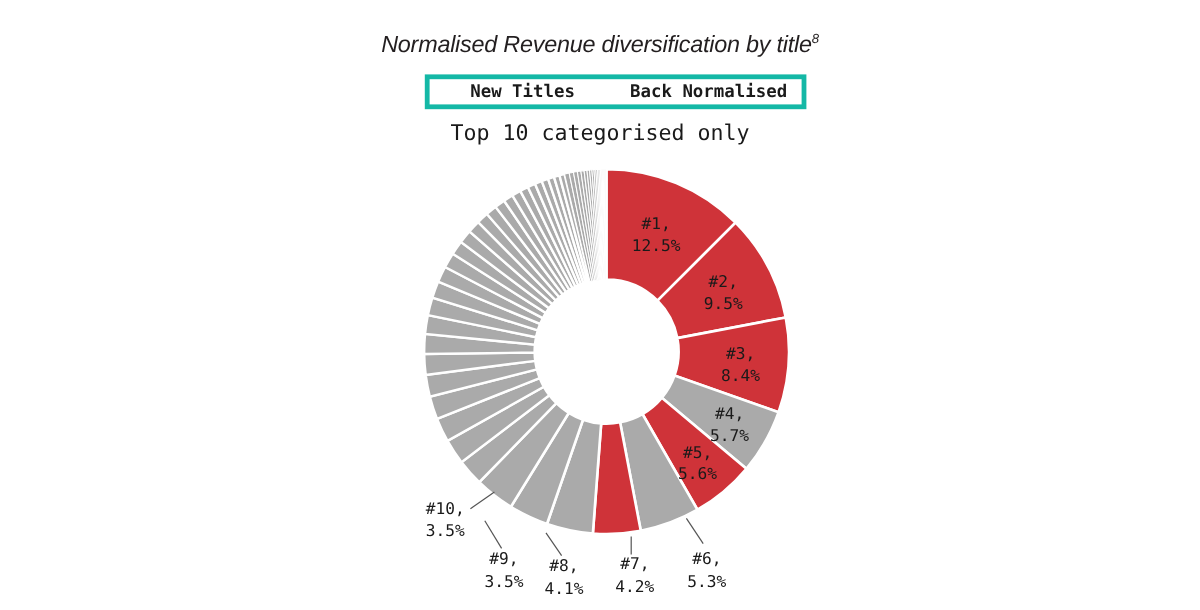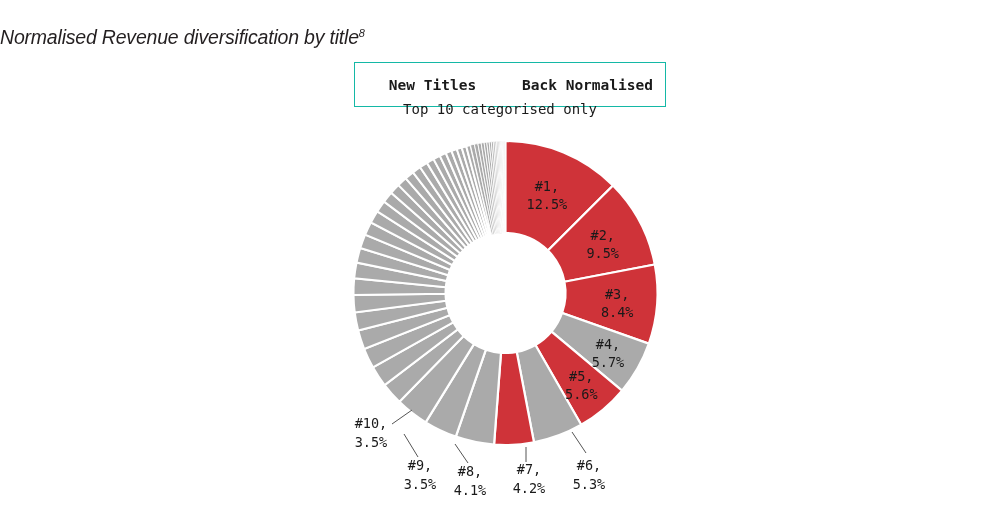--- a/index.html
+++ b/index.html
@@ -18,42 +18,42 @@
     position: absolute;
     left: 0; top: 0;
     width: 1000px;
     height: 508px;
   }
   .chart-title {
     position: absolute;
     left: 0;
     top: 26px;
     width: 1000px;
-    text-align: left;
+    text-align: center;
     font-family: "Liberation Sans", sans-serif;
     font-style: italic;
     font-size: 19.5px;
     color: #231f20;
     letter-spacing: -0.2px;
     white-space: nowrap;
   }
   .chart-title sup {
     font-size: 11px;
     font-style: italic;
     vertical-align: super;
     line-height: 0;
   }
   .legend-bar {
     position: absolute;
     left: 354px;
     top: 62px;
-    height: 45px;
+    height: 29px;
     display: flex;
     box-sizing: border-box;
-    border: 1px solid #14b8a6;
+    border: 4px solid #14b8a6;
     background: #ffffff;
   }
   .legend-seg {
     display: flex;
     align-items: center;
     justify-content: center;
     font-family: "DejaVu Sans Mono", monospace;
     font-size: 14.5px;
     font-weight: bold;
     color: #1a1a1a;
@@ -62,21 +62,21 @@
   }
   .legend-seg.new-titles { width: 155px; }
   .legend-seg.back-catalogue { width: 155px; }
   .chart-subtitle {
     position: absolute;
     left: 0;
     top: 101px;
     width: 1000px;
     text-align: center;
     font-family: "DejaVu Sans Mono", monospace;
-    font-size: 14px;
+    font-size: 18px;
     color: #1a1a1a;
     white-space: nowrap;
   }
   svg.donut {
     position: absolute;
     left: 0;
     top: 0;
     width: 1000px;
     height: 508px;
     display: block;

